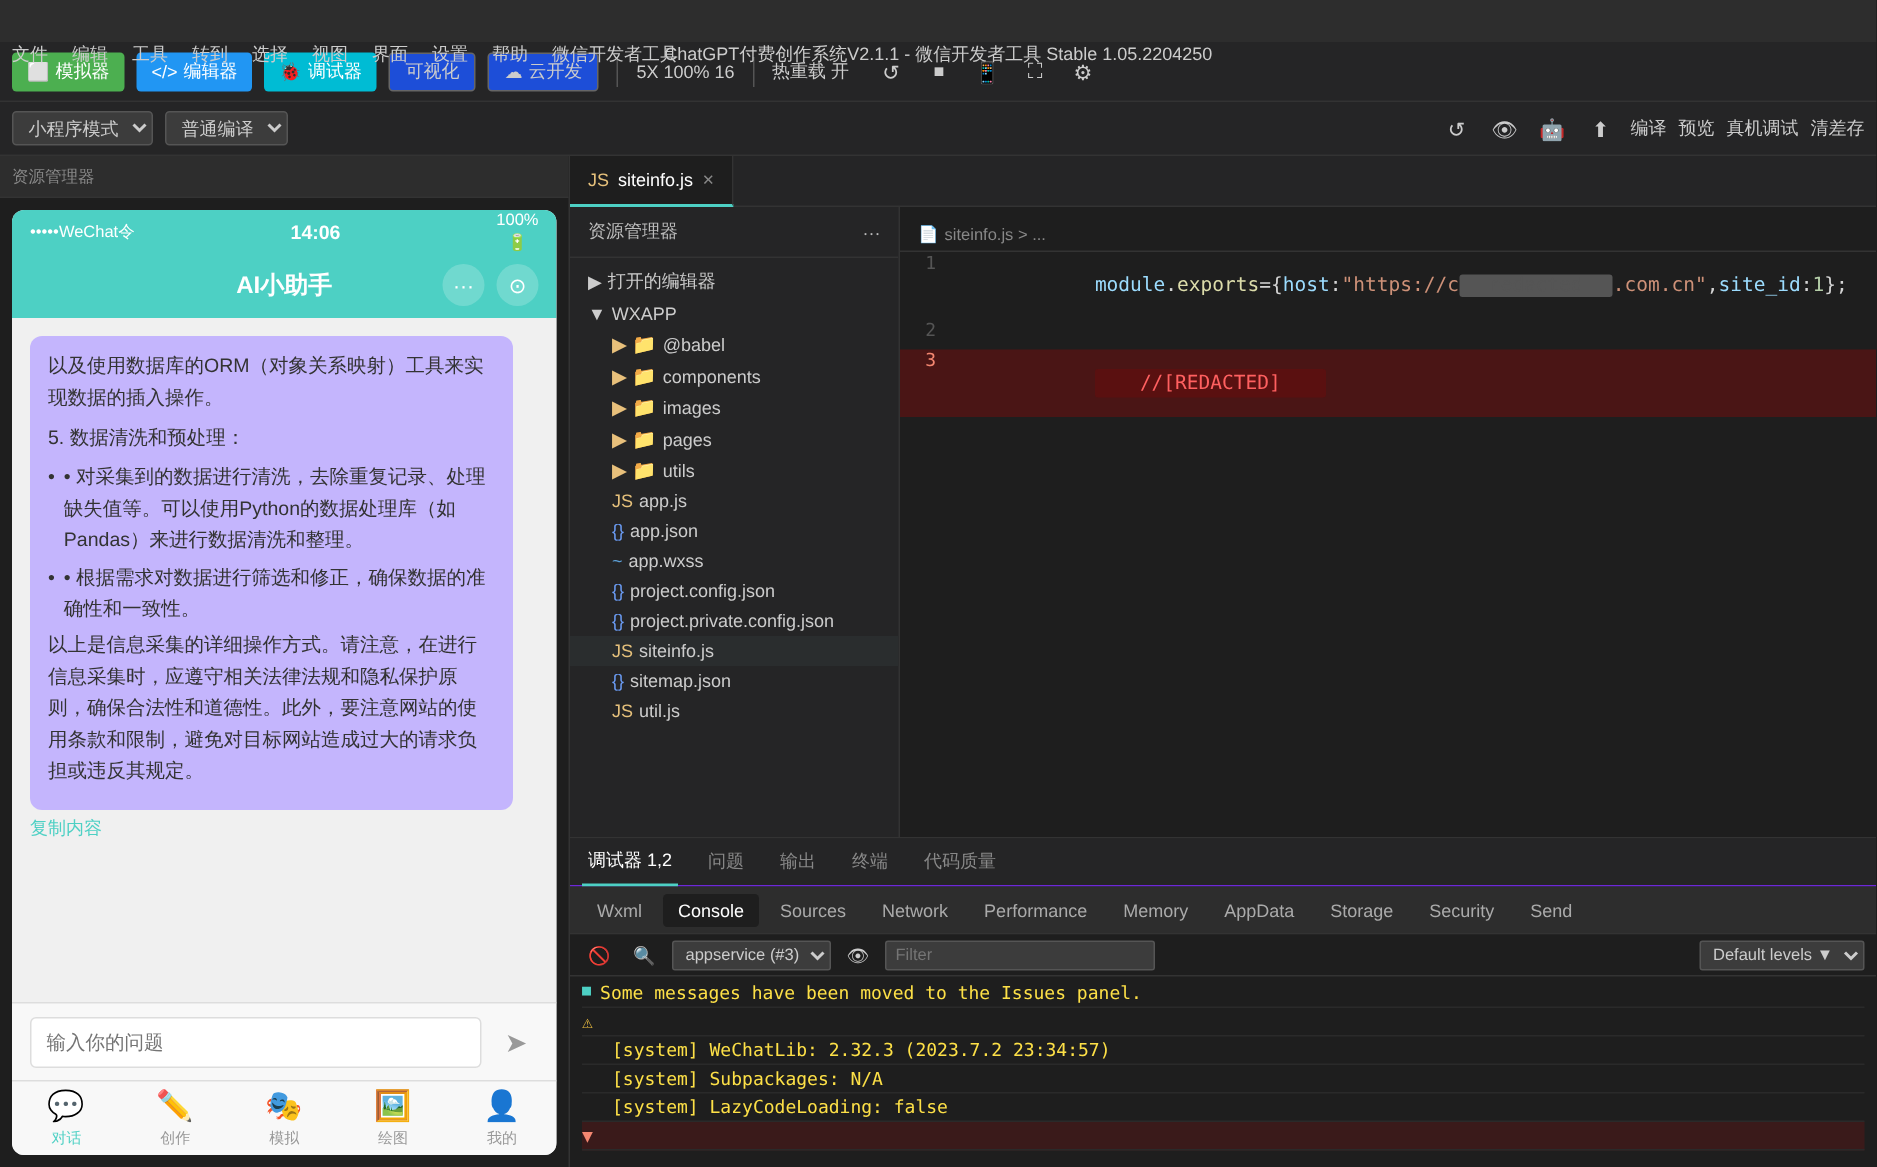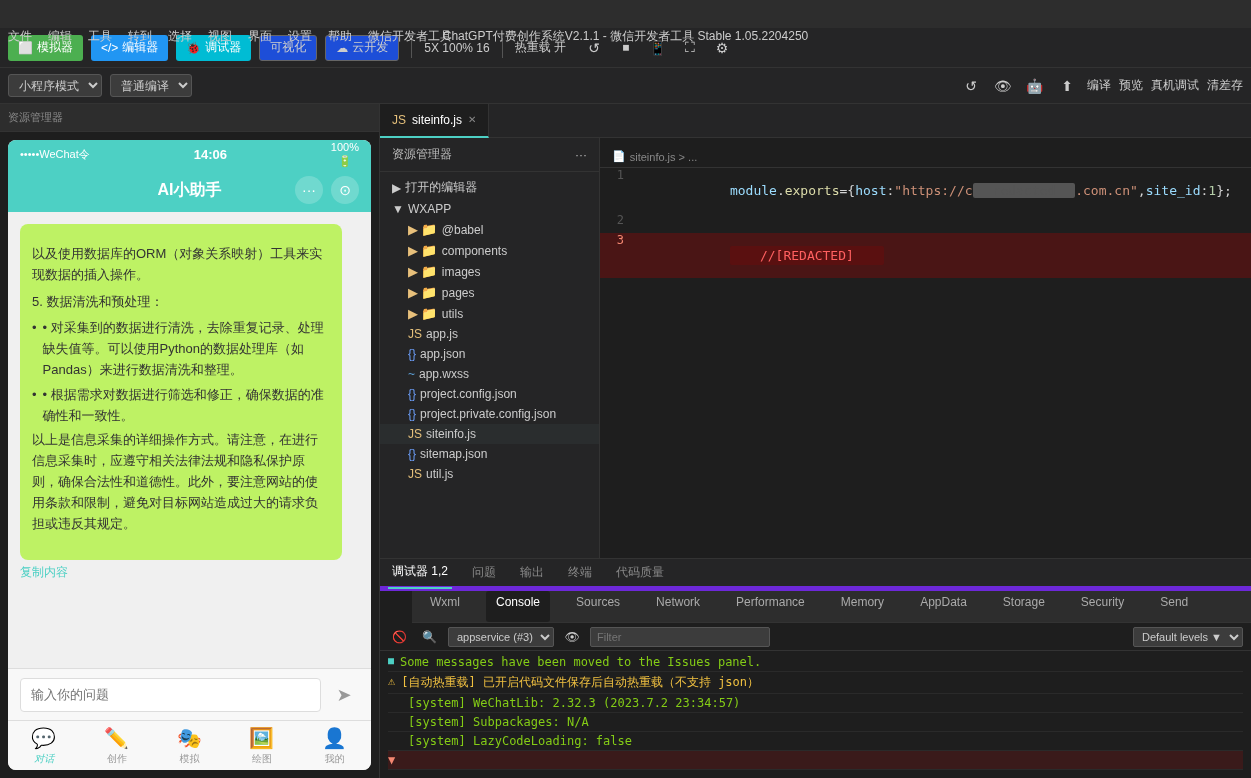--- a/index.html
+++ b/index.html
@@ -161,23 +161,23 @@
     }
 
     .phone-content {
       flex: 1;
       background: #f0f0f0;
       overflow-y: auto;
       padding: 12px;
     }
 
     .chat-bubble-ai {
-      background: #bef264;
+      background: #c4b5fd;
       border-radius: 8px;
-      padding: 20px 12px;
+      padding: 10px 12px;
       font-size: 13px;
       color: #333;
       line-height: 1.6;
       max-width: 95%;
     }
     .chat-bubble-ai p { margin-bottom: 6px; }
     .chat-bubble-ai .bullet { display: flex; gap: 6px; margin-bottom: 4px; }
     .chat-bubble-ai .bullet-dot { flex-shrink: 0; }
 
     .copy-btn {
@@ -227,21 +227,21 @@
       display: flex;
       flex-direction: column;
       align-items: center;
       justify-content: center;
       gap: 2px;
       cursor: pointer;
     }
     .tab-icon { font-size: 20px; }
     .tab-label { font-size: 10px; color: #999; }
     .tab-item.active .tab-icon { color: #4dd0c4; }
-    .tab-item.active .tab-label { color: #4dd0c4; font-style: italic; }
+    .tab-item.active .tab-label { color: #4dd0c4; }
 
     
     .middle-panel {
       flex: 1;
       display: flex;
       flex-direction: column;
       overflow: hidden;
     }
 
     .editor-tabs {
@@ -350,42 +350,42 @@
       flex-shrink: 0;
     }
 
     .bottom-tabs {
       background: #252526;
       height: 32px;
       display: flex;
       align-items: center;
       padding: 0 8px;
       gap: 16px;
-      border-bottom: 5px solid #6d28d9;
+      border-bottom: 1px solid #6d28d9;
     }
     .bottom-tab {
       font-size: 12px;
       color: #888;
       cursor: pointer;
       padding: 0 4px;
       height: 32px;
       display: flex;
       align-items: center;
     }
     .bottom-tab.active { color: #fff; border-bottom: 2px solid #4dd0c4; }
 
     .devtools-tabs {
       background: #2d2d2d;
       height: 32px;
       display: flex;
+      align-items: center;
       padding: 0 8px;
-      gap: 16px;
+      gap: 4px;
       border-bottom: 1px solid #333;
       overflow-x: auto;
-      margin-left: 32px;
     }
     .devtools-tab {
       font-size: 12px;
       color: #aaa;
       cursor: pointer;
       padding: 4px 10px;
       border-radius: 3px;
     }
     .devtools-tab.active { background: #1e1e1e; color: #fff; }
 
@@ -438,21 +438,21 @@
     .console-line {
       padding: 2px 0;
       color: #ccc;
       border-bottom: 1px solid #2a2a2a;
       display: flex;
       align-items: flex-start;
       gap: 6px;
     }
     .console-warn { color: #f0c040; }
     .console-error { color: #f48771; background: #3a1a1a; padding: 2px 4px; border-radius: 2px; }
-    .console-info { color: #84cc16; }
+    .console-info { color: #fde047; }
     .warn-icon { color: #f0c040; }
     .err-icon { color: #f48771; }
     .bullet-sq { color: #4dd0c4; font-size: 10px; }
   </style>
 </head>
 <body>
 
 <div class="menu-bar" style="position:relative;">
   <span>文件</span>
   <span>编辑</span>
@@ -745,21 +745,20 @@
         </select>
       </div>
 
       <div class="console-output">
         <div class="console-line">
           <span class="bullet-sq">■</span>
           <span class="console-info">Some messages have been moved to the Issues panel.</span>
         </div>
         <div class="console-line">
           <span class="warn-icon">⚠</span>
-          <span class="console-warn">[自动热重载] 已开启代码文件保存后自动热重载（不支持 json）</span>
         </div>
         <div class="console-line">
           <span style="width:14px;"></span>
           <span class="console-info">[system] WeChatLib: 2.32.3 (2023.7.2 23:34:57)</span>
         </div>
         <div class="console-line">
           <span style="width:14px;"></span>
           <span class="console-info">[system] Subpackages: N/A</span>
         </div>
         <div class="console-line">

